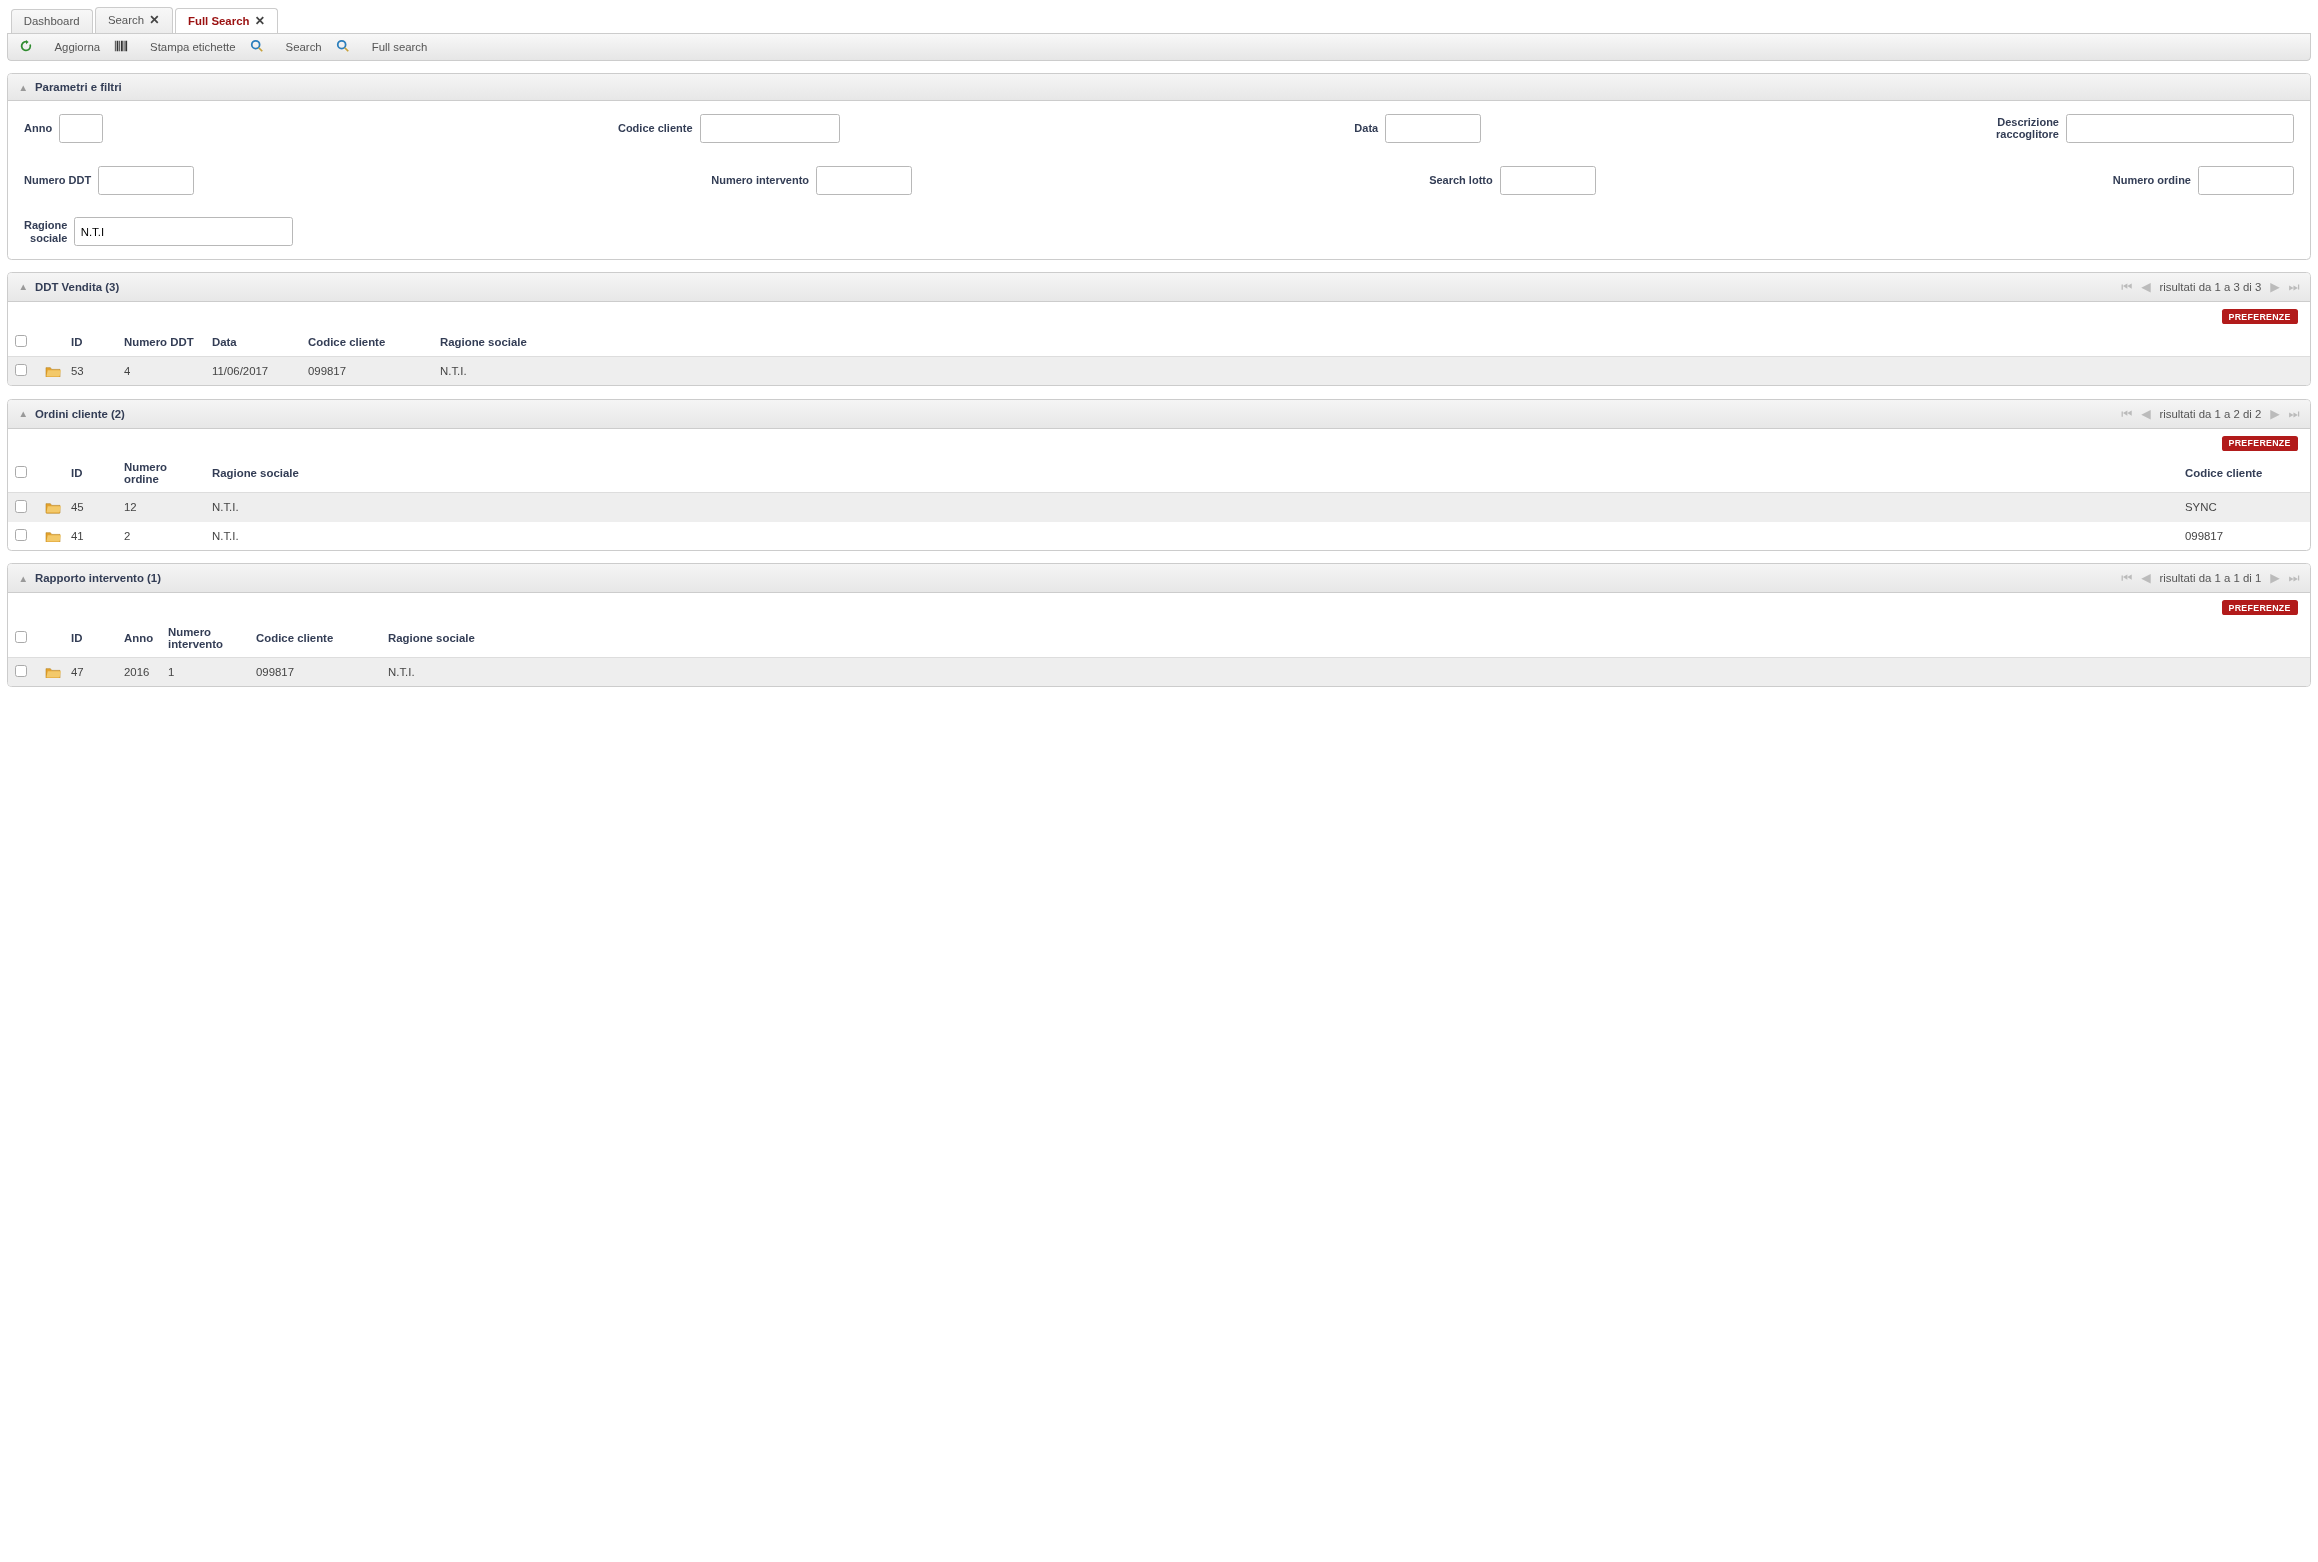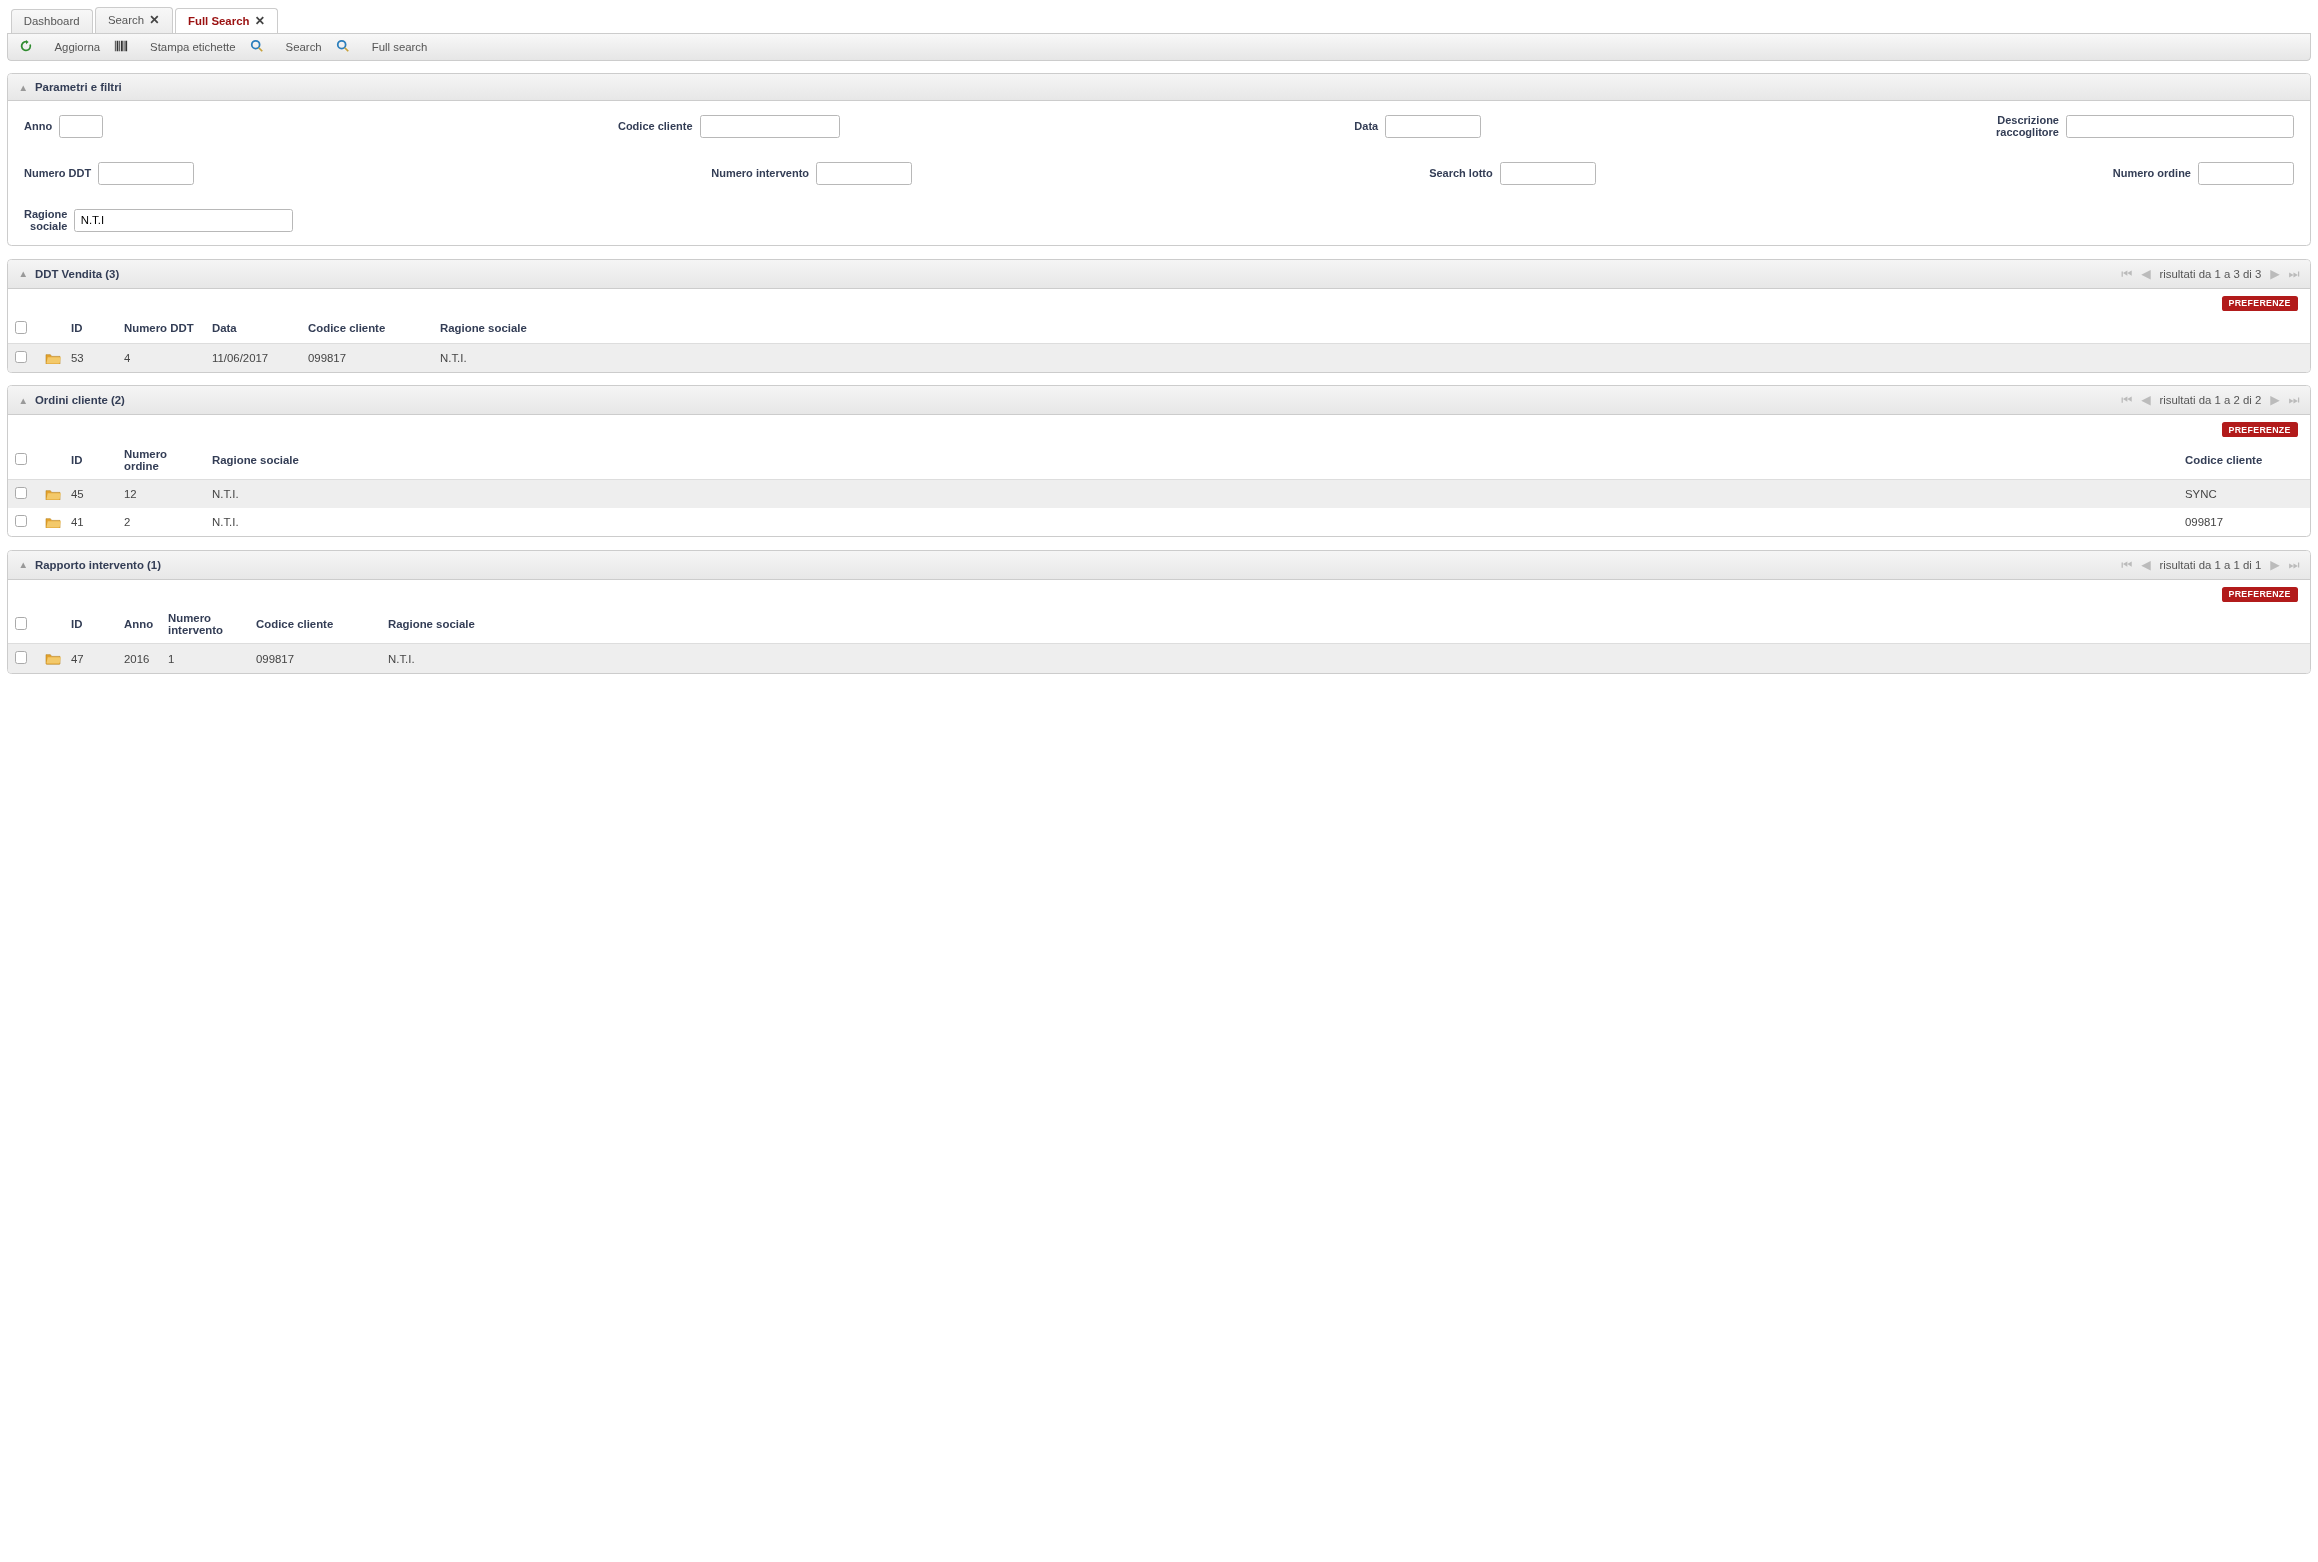--- a/index.html
+++ b/index.html
@@ -71,21 +71,21 @@
 .pager .pg-btn { color: #777; cursor: pointer; font-size: 12.3px; }
 .pager .pg-btn.disabled { color: #bbb; cursor: default; }
 .panel-body { padding: 12.3px 16px; }
 .filter-grid { display: flex; flex-wrap: wrap; gap: 14px 35px; }
 .filter-field { display: flex; align-items: center; gap: 7px; }
 .filter-field.multi label { text-align: right; line-height: 1.15; }
 .filter-field label { color: #333d55; font-weight: 700; font-size: 11px; }
 .filter-field input {
   border: 0.9px solid #b8b8b8;
   border-radius: 2.6px;
-  height: 23px;
+  height: 29px;
   padding: 2.6px 5.3px;
   font-size: 11.4px;
 }
 .row-1 .filter-field:nth-child(1) input { width: 44px; }
 .row-1 .filter-field:nth-child(2) input { width: 140px; }
 .row-1 .filter-field:nth-child(3) input { width: 96px; }
 .row-1 .filter-field:nth-child(4) input { width: 228px; }
 .row-2 .filter-field input { width: 96px; }
 .row-3 .filter-field input { width: 219px; }
 .filter-row { display: flex; width: 100%; gap: 35px; }

